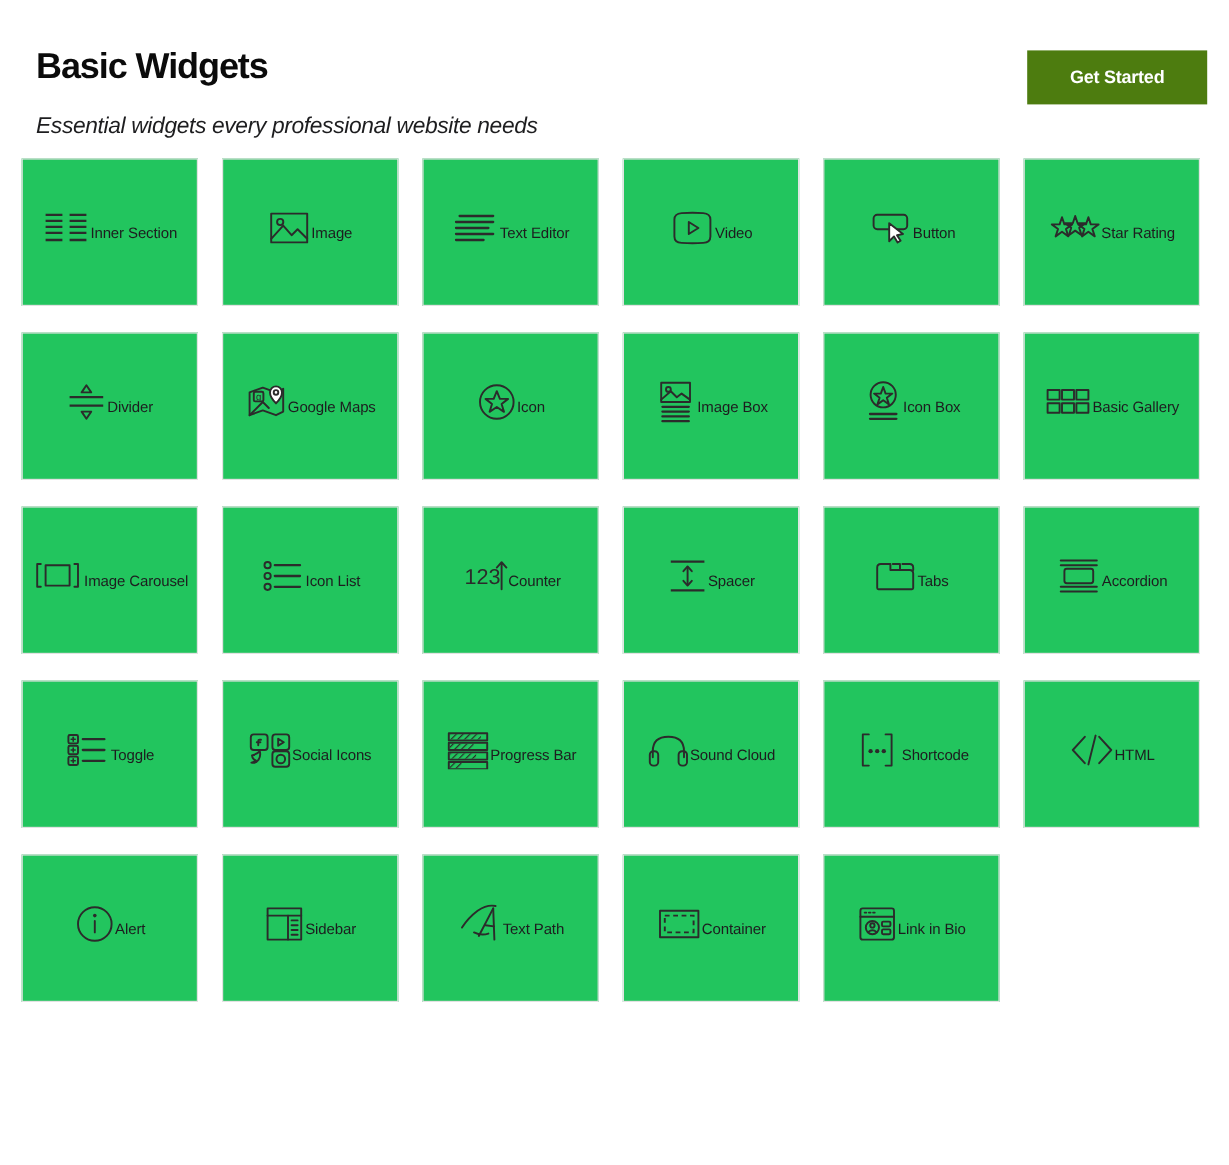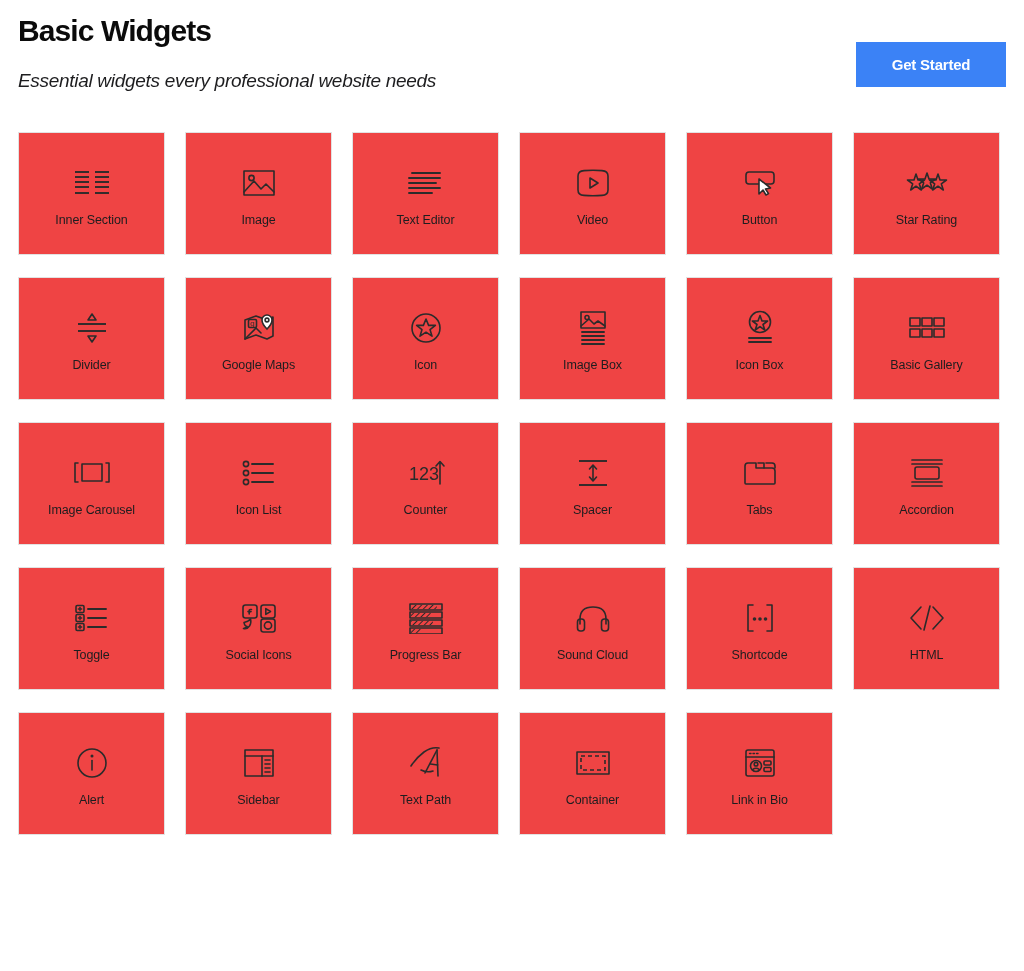--- a/index.html
+++ b/index.html
@@ -7,22 +7,23 @@
     width: 1024px; height: 971px;
     background: #ffffff;
     font-family: "Liberation Sans", sans-serif;
     overflow: hidden;
   }
   .page { position: relative; width: 1024px; height: 971px; padding: 0 18px; }
 
   
   .header {
     position: relative;
-    padding-top: 14px;
+    padding-top: 39px;
     height: 130px;
+    margin-left: 12px;
   }
   .page-title {
     font-size: 30px;
     font-weight: bold;
     color: #0b0b0b;
     letter-spacing: -0.9px;
     line-height: 1.1;
   }
   .page-subtitle {
     margin-top: 23px;
@@ -30,21 +31,21 @@
     color: #1d1d1f;
     letter-spacing: -0.3px;
     font-style: italic;
   }
   .cta-button {
     position: absolute;
     right: 0px;
     top: 42px;
     width: 150px;
     height: 45px;
-    background: #3b82f6;
+    background: #4d7c0f;
     color: #ffffff;
     border: none;
     font-family: "Liberation Sans", sans-serif;
     font-size: 15px;
     font-weight: bold;
     letter-spacing: -0.2px;
     cursor: pointer;
     display: flex;
     align-items: center;
     justify-content: center;
@@ -54,23 +55,23 @@
   .widget-grid {
     display: grid;
     grid-template-columns: repeat(6, 147px);
     gap: 22px 20px;
     margin-top: 2px;
   }
   .widget-card {
     width: 147px;
     height: 123px;
     border: 1px solid #e2e2e2;
-    background: #ef4444;
+    background: #22c55e;
     display: flex;
-    flex-direction: column;
+    flex-direction: row;
     align-items: center;
     justify-content: center;
     cursor: pointer;
   }
   .widget-icon {
     height: 44px;
     display: flex;
     align-items: center;
     justify-content: center;
     margin-bottom: 8px;

